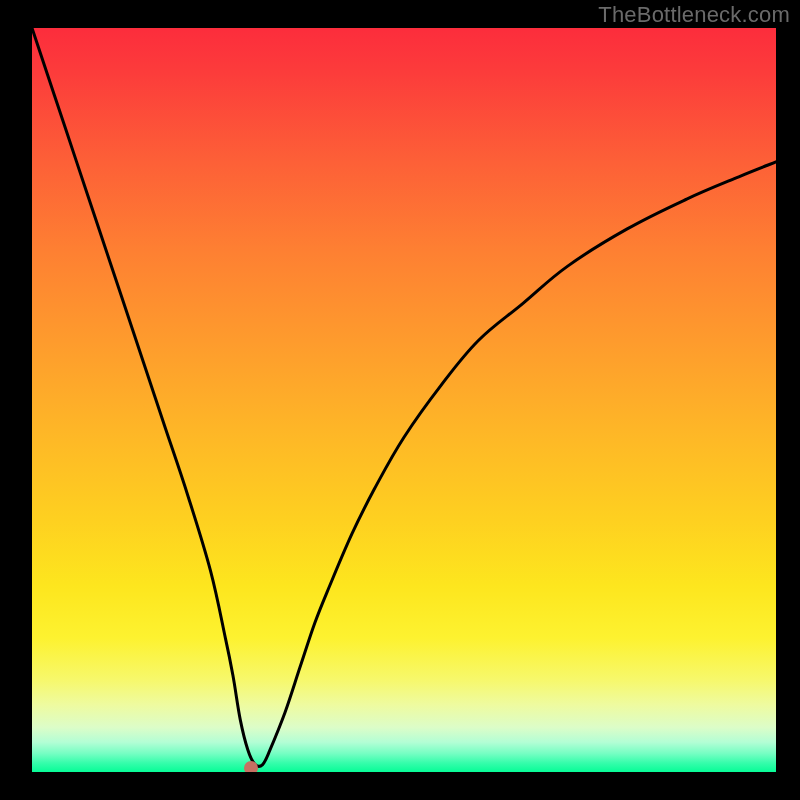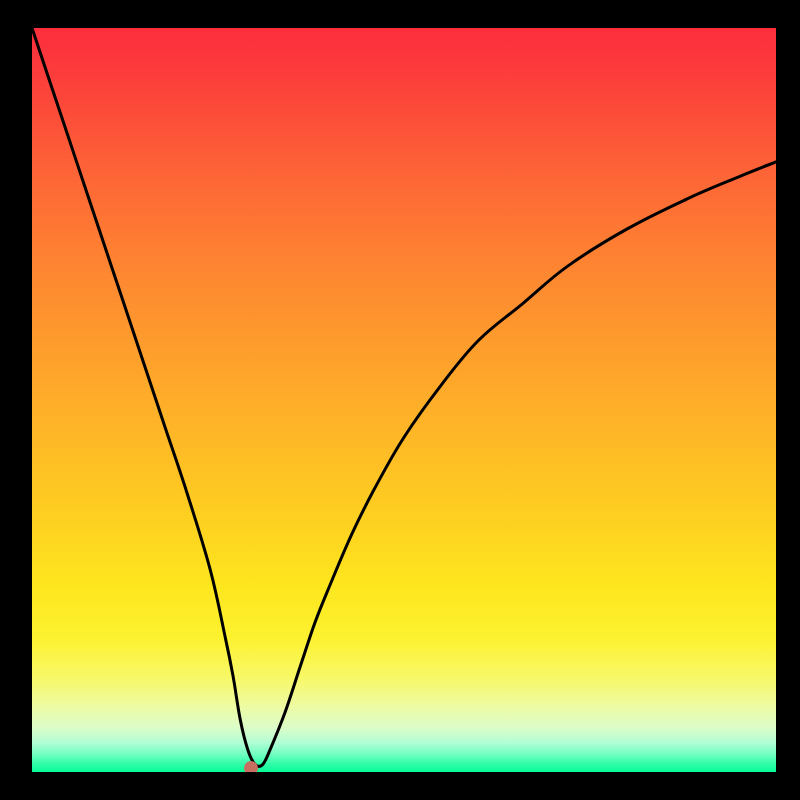--- a/index.html
+++ b/index.html
@@ -71,20 +71,21 @@
     background: #c77062;
     transform: translate(-50%, -50%);
     z-index: 12;
   }
 </style>
 </head>
 <body>
 
 <div class="outer">
 
+  <div class="watermark">TheBottleneck.com</div>
 
   <div class="plot-area">
     <div class="gradient"></div>
 
     <svg class="curve-svg" viewBox="0 0 744 744" preserveAspectRatio="none">
       <path id="curve-path" fill="none" stroke="#000" stroke-width="3" stroke-linejoin="round" stroke-linecap="round" d="M 0.0 0.0 C 4.0 12.1, 14.3 42.9, 22.3 67.0 C 30.4 91.1, 36.6 109.8, 44.6 133.9 C 52.7 158.0, 58.9 176.8, 67.0 200.9 C 75.0 225.0, 81.2 243.7, 89.3 267.8 C 97.3 291.9, 103.6 310.7, 111.6 334.8 C 119.6 358.9, 125.9 377.7, 133.9 401.8 C 142.0 425.9, 148.2 443.3, 156.2 468.7 C 164.3 494.2, 171.9 517.7, 178.6 543.1 C 185.3 568.6, 189.4 591.3, 193.4 610.1 C 197.5 628.8, 198.2 632.5, 200.9 647.3 C 203.6 662.0, 205.6 678.5, 208.3 691.9 C 211.0 705.3, 213.1 713.6, 215.8 721.7 C 218.4 729.7, 220.5 733.9, 223.2 736.6 C 225.9 739.2, 228.0 739.2, 230.6 736.6 C 233.3 733.9, 234.1 731.1, 238.1 721.7 C 242.1 712.3, 247.6 699.2, 253.0 684.5 C 258.3 669.7, 262.5 655.9, 267.8 639.8 C 273.2 623.8, 277.4 609.9, 282.7 595.2 C 288.1 580.5, 290.9 574.1, 297.6 558.0 C 304.3 541.9, 311.9 523.3, 319.9 505.9 C 328.0 488.5, 332.9 478.7, 342.2 461.3 C 351.6 443.9, 359.9 427.9, 372.0 409.2 C 384.1 390.5, 395.8 374.5, 409.2 357.1 C 422.6 339.7, 431.7 327.2, 446.4 312.5 C 461.1 297.7, 475.0 288.7, 491.0 275.3 C 507.1 261.9, 516.9 251.5, 535.7 238.1 C 554.4 224.7, 573.8 212.9, 595.2 200.9 C 616.6 188.8, 634.6 180.5, 654.7 171.1 C 674.8 161.7, 690.7 155.5, 706.8 148.8 C 722.9 142.1, 737.3 136.6, 744.0 133.9"></path>
     </svg>
 
     <div id="marker" class="marker" style="left: 219.48px; top: 740.28px; background: rgb(199, 112, 98);"></div>
   </div>

